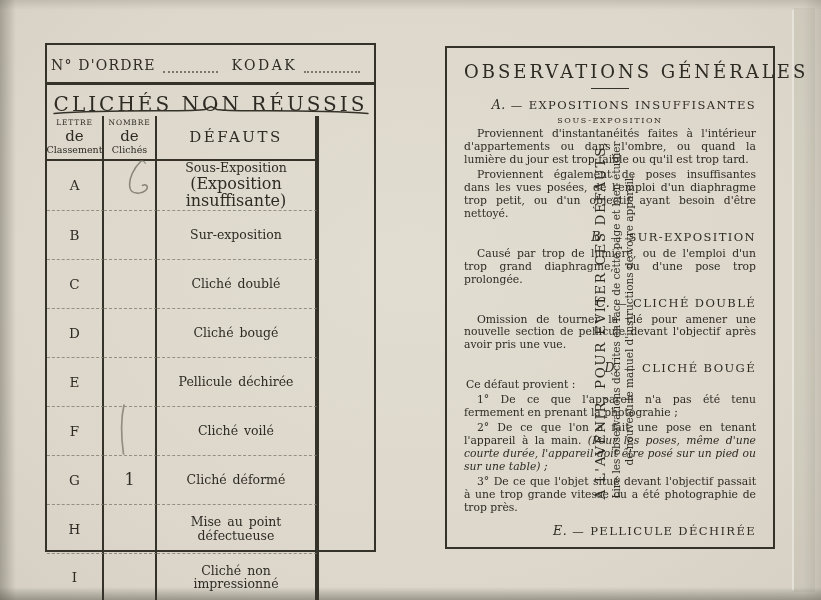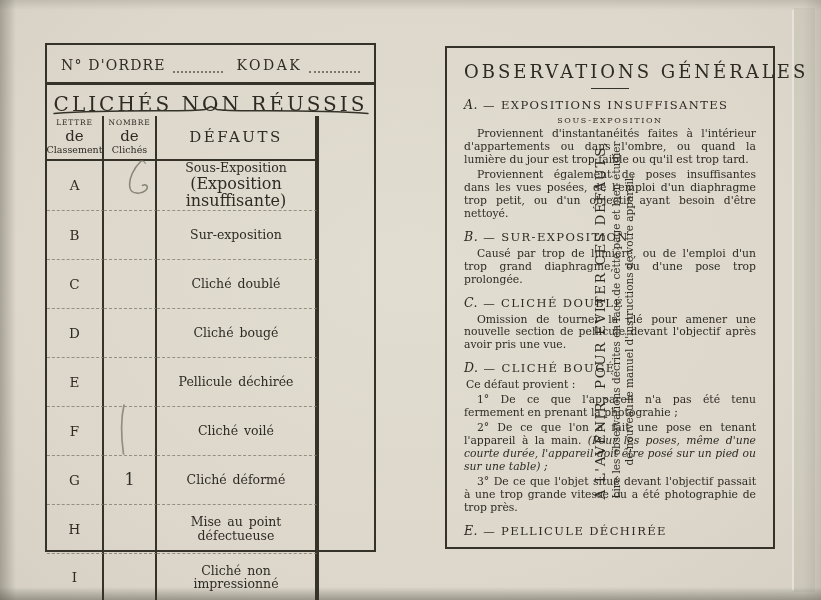--- a/index.html
+++ b/index.html
@@ -38,21 +38,21 @@
 
   
   .left-panel{
     position:absolute;left:45px;top:43px;width:331px;height:509px;
     border:2px solid var(--border);
     display:flex;flex-direction:column;
   }
   .lp-header{
     height:44px;
     display:flex;align-items:flex-end;
-    padding:12px 14px 9px 14px;gap:7px;
+    padding:12px 14px 9px 4px;gap:7px;
     font-size:14px;letter-spacing:1.2px;white-space:nowrap;
   }
   .lp-header .brand{margin-left:6px;letter-spacing:2.5px;text-align:center;}
   .leader{flex:1;border-bottom:2px dotted rgba(70,66,56,.65);height:13px;min-width:30px;}
   .lp-doublerule{
     height:5px;
     border-top:2px solid var(--border);
     border-bottom:1px solid var(--border);
   }
   .lp-title-block{height:38px;position:relative;text-align:center;padding-top:7px;}
@@ -93,21 +93,21 @@
   .pencil-mark{position:absolute;pointer-events:none;}
 
   
   .right-panel{
     position:absolute;left:445px;top:46px;width:330px;height:503px;
     border:2px solid var(--border);
     padding:13px 17px 8px 17px;
   }
   .rp-title{text-align:center;font-size:18px;letter-spacing:3px;white-space:nowrap;}
   .rp-rule{width:38px;border-top:1.5px solid var(--border);margin:6px auto 2px;}
-  .sec-h{text-align:left;font-size:11.5px;letter-spacing:1.4px;margin:8px 0 4px;white-space:nowrap;}
+  .sec-h{text-align:right;font-size:11.5px;letter-spacing:1.4px;margin:8px 0 4px;white-space:nowrap;}
   .sec-h i{font-size:12.5px;letter-spacing:.5px;}
   .sec-sub{text-align:center;font-size:8px;letter-spacing:1.6px;margin:0 0 3px;}
   .sec-p{font-size:10.8px;line-height:1.2;text-align:justify;text-indent:13px;margin:0 0 2px;}
   .sec-p.flush{text-indent:2px;}
 </style>
 </head>
 <body>
 
 <div class="paper"></div>
 <div class="page-edge"></div>

